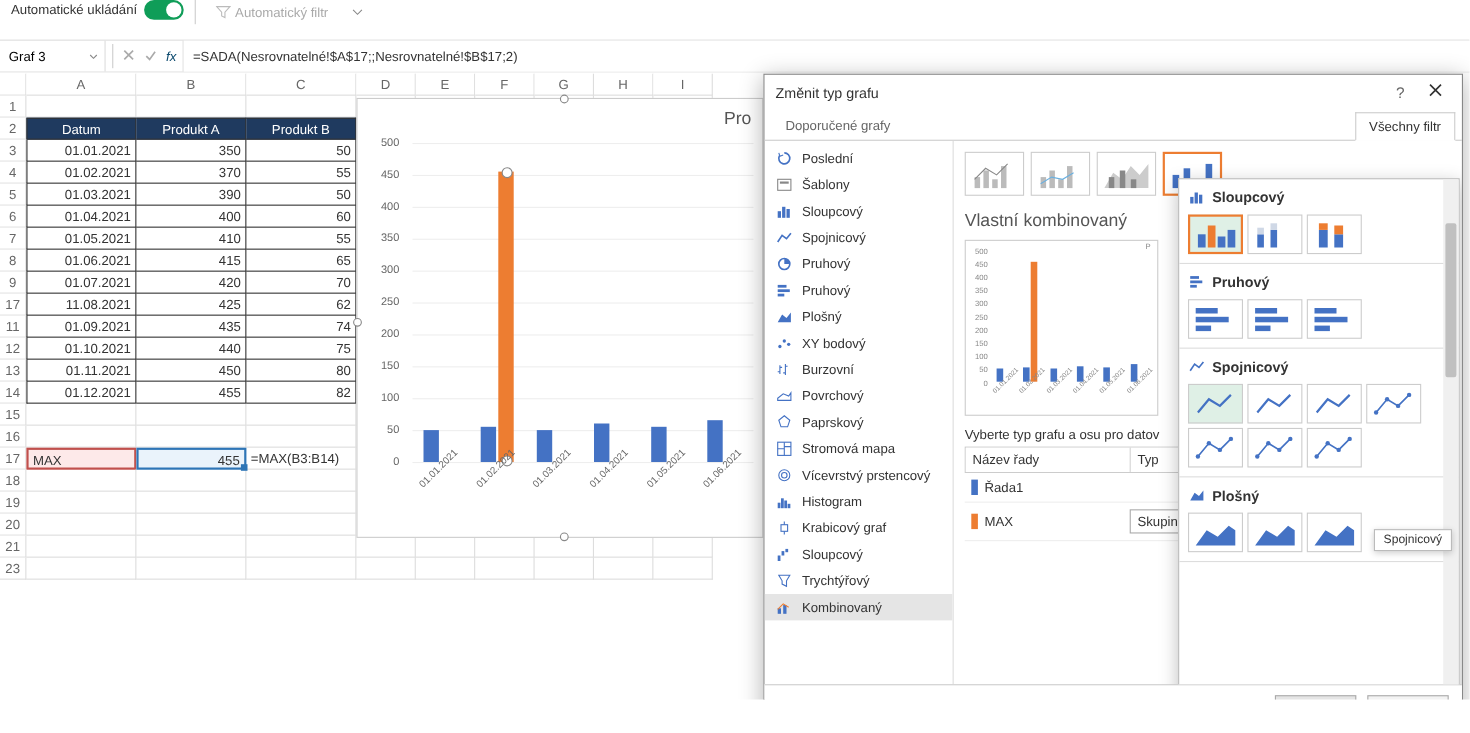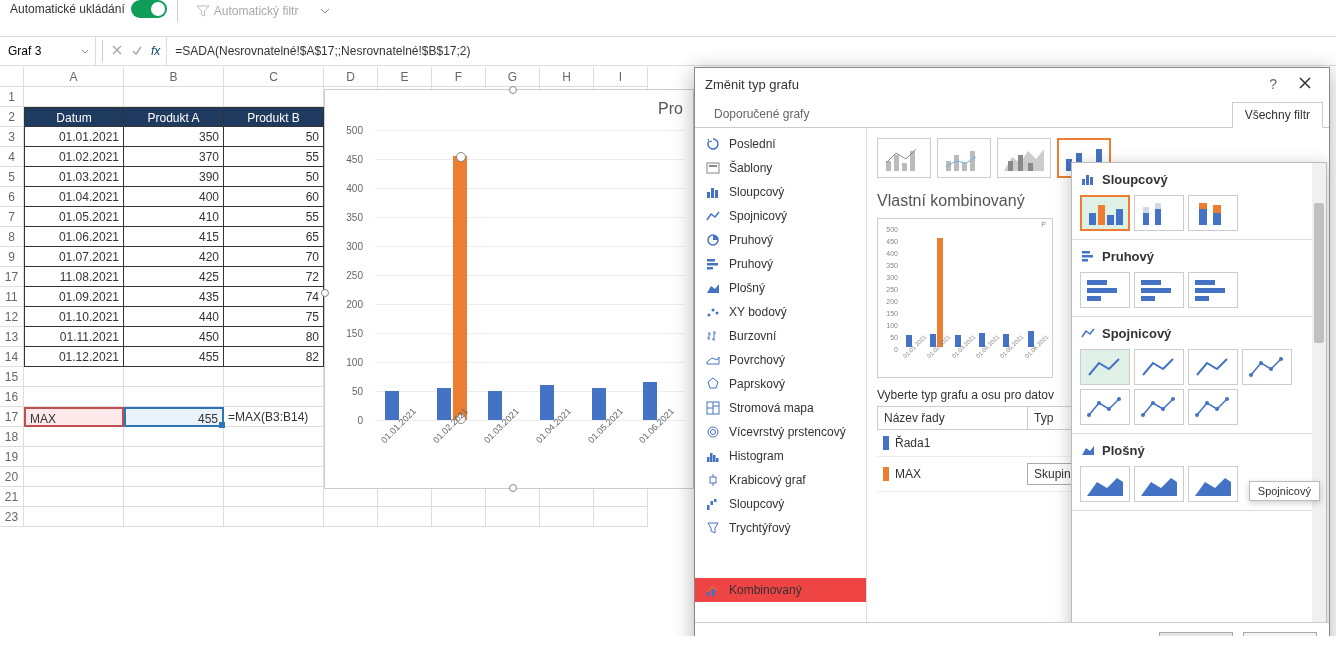--- a/index.html
+++ b/index.html
@@ -64,21 +64,21 @@
 .dlg-title { height: 32px; display: flex; align-items: center; padding: 0 10px; font-size: 13px; text-align: center; }
 .dlg-title .sp { flex: 1; }
 .dlg-title .qm { color: #666; margin-right: 14px; font-size: 14px; }
 .dlg-title .cls { font-size: 16px; padding: 4px 8px; }
 .dlg-tabs { border-bottom: 1px solid #ccc; display: flex; padding: 0 6px; height: 28px; align-items: flex-end; justify-content: space-between; }
 .dlg-tab { padding: 5px 12px; border: 1px solid transparent; font-size: 12px; color: #666; cursor: pointer; }
 .dlg-tab.active { border: 1px solid #ccc; border-bottom: 1px solid #fff; background: #fff; color: #333; position: relative; top: 1px; }
 .dlg-body { flex: 1; display: flex; overflow: hidden; }
 .cat-list { width: 172px; border-right: 1px solid #ddd; padding: 4px 0; overflow-y: auto; }
 .cat-item { display: flex; align-items: center; gap: 8px; padding: 4px 10px; height: 24px; font-size: 12px; color: #333; }
-.cat-item.selected { background: #ef4444; margin-top: 38px; }
+.cat-item.selected { background: #e5e5e5; }
 .cat-ico { width: 16px; height: 16px; display: inline-flex; align-items: center; justify-content: center; color: #4472c4; }
 .preview-pane { flex: 1; padding: 10px; overflow: hidden; position: relative; }
 .subtype-row { display: flex; gap: 6px; }
 .subtype { width: 54px; height: 40px; border: 1px solid #ccc; background: #fff; display: flex; align-items: center; justify-content: center; }
 .pv-title { font-size: 16px; color: #555; margin: 14px 0 8px 0; }
 .mini-chart { width: 176px; height: 160px; border: 1px solid #ccc; padding: 6px; position: relative; }
 .mini-plot { position: absolute; left: 24px; top: 10px; right: 6px; bottom: 30px; }
 .mini-y { position: absolute; left: 2px; top: 10px; bottom: 30px; width: 20px; }
 .mini-y div { position: absolute; right: 2px; font-size: 7px; color: #888; transform: translateY(-50%); }
 .mini-x { position: absolute; left: 24px; right: 6px; bottom: 2px; height: 24px; }
@@ -273,21 +273,21 @@
           <div></div>
           <div></div>
           <div></div>
           <div></div>
           <div></div>
         </div>
         <div class="row">
           <div class="rh">17</div>
           <div class="cell-r tbl-border tbl-border-l">11.08.2021</div>
           <div class="cell-r tbl-border">425</div>
-          <div class="cell-r tbl-border">72</div>
+          <div class="cell-r tbl-border">62</div>
           <div></div>
           <div></div>
           <div></div>
           <div></div>
           <div></div>
           <div></div>
         </div>
         <div class="row">
           <div class="rh">11</div>
           <div class="cell-r tbl-border tbl-border-l">01.09.2021</div>

